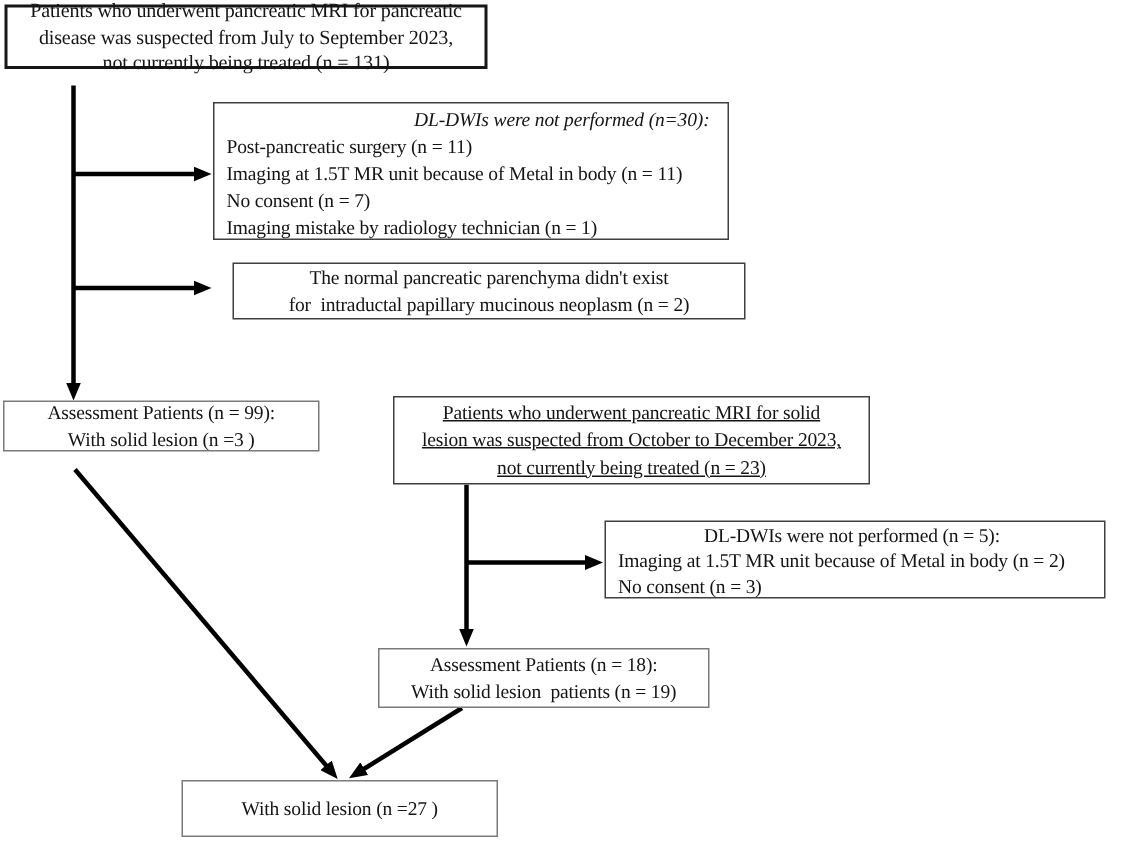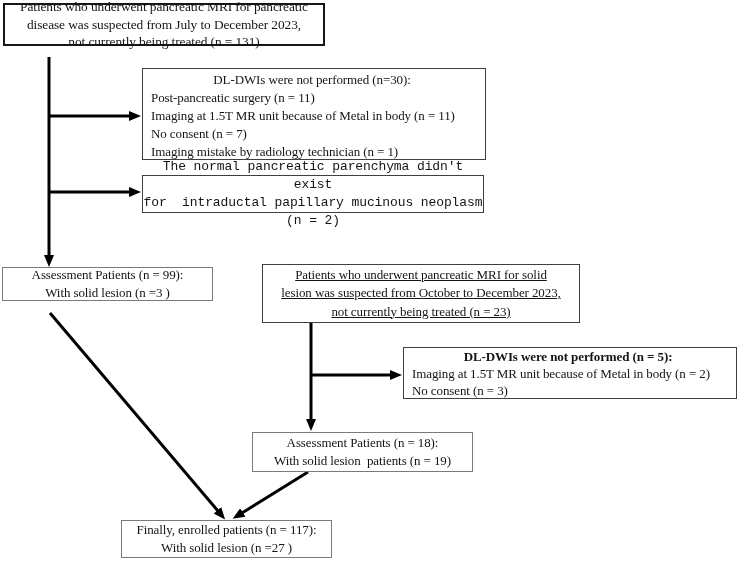--- a/index.html
+++ b/index.html
@@ -24,26 +24,26 @@
     line-height: 18px;
     white-space: pre-wrap;
     letter-spacing: -0.1px;
   }
   .b-strong { border: 2.4px solid #161616; }
   .b-med    { border: 1.8px solid #3f3f3f; }
   .b-light  { border: 1.8px solid #7a7a7a; }
 
   .box1 { left: 3px;   top: 3px;   width: 322px; height: 43px; font-size: 13.4px; line-height: 17.4px; }
   .box2 { left: 142px; top: 68px;  width: 344px; height: 92px; justify-content: flex-start; text-align: left; padding: 2px 4px 2px 8px; line-height: 18px; }
-  .box2 .title { text-align: center; padding-right: 8px; }
-  .box3 { left: 142px; top: 175px; width: 342px; height: 38px; font-family: Liberation Mono, monospace; }
+  .box2 .title { text-align: right; padding-right: 8px; font-style: italic; }
+  .box3 { left: 155px; top: 175px; width: 342px; height: 38px; }
   .box4 { left: 2px;   top: 267px; width: 211px; height: 34px; }
   .box5 { left: 262px; top: 264px; width: 318px; height: 59px; line-height: 18.2px; text-decoration: underline; }
   .box6 { left: 403px; top: 347px; width: 334px; height: 52px; justify-content: flex-start; text-align: left; padding: 1px 4px 1px 8px; line-height: 16.8px; }
-  .box6 .title { text-align: center; padding-right: 8px; font-weight: bold; }
+  .box6 .title { text-align: center; padding-right: 8px; }
   .box7 { left: 252px; top: 432px; width: 221px; height: 40px; }
   .box8 { left: 121px; top: 520px; width: 211px; height: 38px; }
 
   .arrows { position: absolute; left: 0; top: 0; pointer-events: none; }
   .arrow { stroke: #000000; stroke-width: 3px; fill: none; }
 </style>
 </head>
 <body>
 
 <div class="canvas">
@@ -58,21 +58,21 @@
     <line class="arrow" x1="49" y1="116" x2="130" y2="116" marker-end="url(#ah)"></line>
     <line class="arrow" x1="49" y1="192" x2="130" y2="192" marker-end="url(#ah)"></line>
     <line class="arrow" x1="50" y1="313" x2="218" y2="511" marker-end="url(#ah)"></line>
     <line class="arrow" x1="311" y1="323" x2="311" y2="420" marker-end="url(#ah)"></line>
     <line class="arrow" x1="311" y1="375" x2="391" y2="375" marker-end="url(#ah)"></line>
     <line class="arrow" x1="308" y1="472" x2="242" y2="513" marker-end="url(#ah)"></line>
   </svg>
 
   <div class="box box1 b-strong">
     <div>Patients who underwent pancreatic MRI for pancreatic</div>
-    <div>disease was suspected from July to December 2023,</div>
+    <div>disease was suspected from July to September 2023,</div>
     <div>not currently being treated (n = 131)</div>
   </div>
 
   <div class="box box2 b-med">
     <div class="title">DL-DWIs were not performed (n=30):</div>
     <div>Post-pancreatic surgery (n = 11)</div>
     <div>Imaging at 1.5T MR unit because of Metal in body (n = 11)</div>
     <div>No consent (n = 7)</div>
     <div>Imaging mistake by radiology technician (n = 1)</div>
   </div>
@@ -98,17 +98,16 @@
     <div>Imaging at 1.5T MR unit because of Metal in body (n = 2)</div>
     <div>No consent (n = 3)</div>
   </div>
 
   <div class="box box7 b-light">
     <div>Assessment Patients (n = 18):</div>
     <div>With solid lesion  patients (n = 19)</div>
   </div>
 
   <div class="box box8 b-light">
-    <div>Finally, enrolled patients (n = 117):</div>
     <div>With solid lesion (n =27 )</div>
   </div>
 
 </div>
 
 </body></html>

